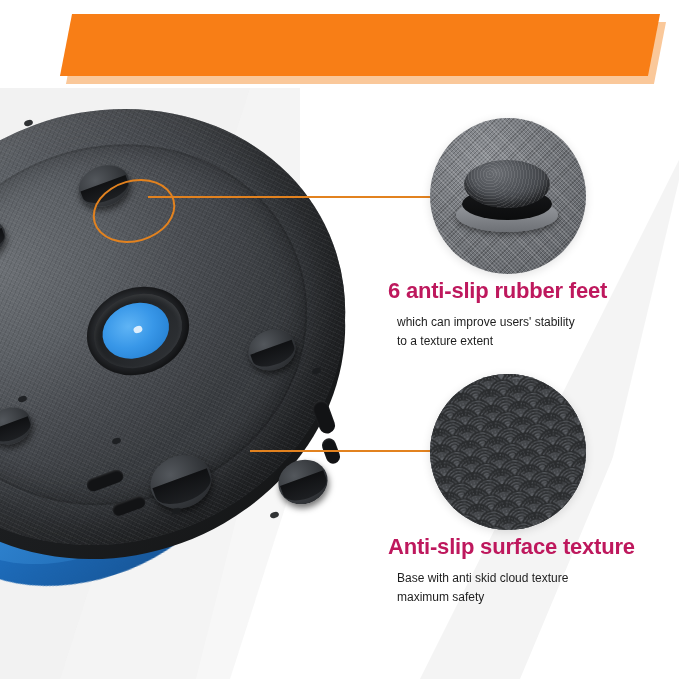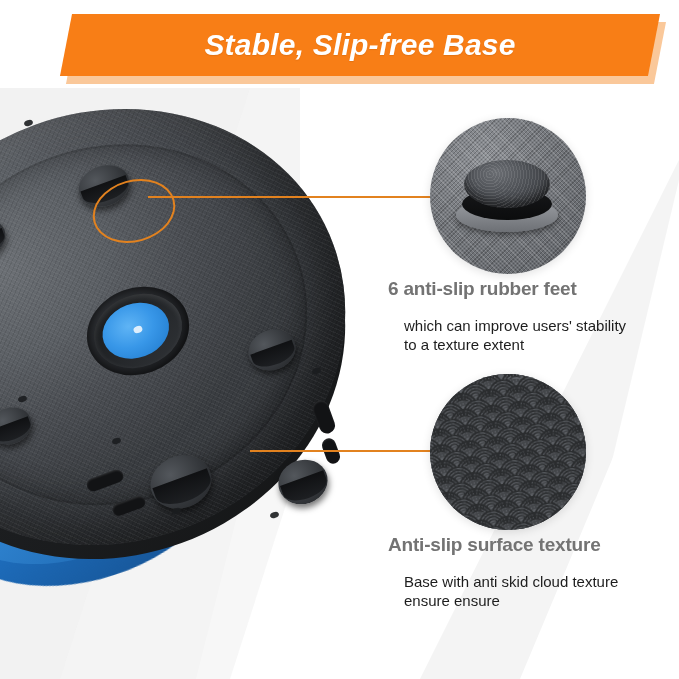--- a/index.html
+++ b/index.html
@@ -221,29 +221,29 @@
     position:absolute;inset:0;
   }
   .cloud-tex svg{display:block;}
 
   
   .callout{position:absolute;left:388px;width:280px;}
   .callout-1{top:278px;}
   .callout-2{top:534px;}
   .callout h3{
     margin:0 0 4px 0;
-    font-size:19px;
+    font-size:22px;
     font-weight:bold;
-    color:#737373;
+    color:#be185d;
     letter-spacing:-.2px;
     white-space:nowrap;
   }
   .callout p{
-    margin:16px;
-    font-size:15px;
+    margin:9px;
+    font-size:12px;
     line-height:19px;
     color:#1d1d1d;
   }
   .callout p span{display:block;white-space:nowrap;}
 </style>
 </head>
 <body>
 
 <div id="stage">
 
@@ -251,21 +251,20 @@
     <div class="bg-grey-top"></div>
     <div class="bg-grey-right"></div>
     <div class="bg-grey-band"></div>
     <div class="bg-white-wedge"></div>
     <div class="bg-bottom-white"></div>
   </div>
 
   <div class="banner-wrap">
     <div class="banner-shadow"></div>
     <div class="banner-main"></div>
-    <div class="banner-title">Stable, Slip-free Base</div>
   </div>
 
   <div class="product">
     <div class="board-blue"></div>
     <div class="board-blue2"></div>
     <div class="board-rim"></div>
     <div class="board-top">
       <div class="tex"></div>
       <div class="board-inner-ring"></div>
     </div>
@@ -358,17 +357,17 @@
     <p>
       <span>which can improve users' stability</span>
       <span>to a texture extent</span>
     </p>
   </div>
 
   <div class="callout callout-2">
     <h3>Anti-slip surface texture</h3>
     <p>
       <span>Base with anti skid cloud texture</span>
-      <span>ensure ensure</span>
+      <span>maximum safety</span>
     </p>
   </div>
 
 </div>
 
 </body></html>

